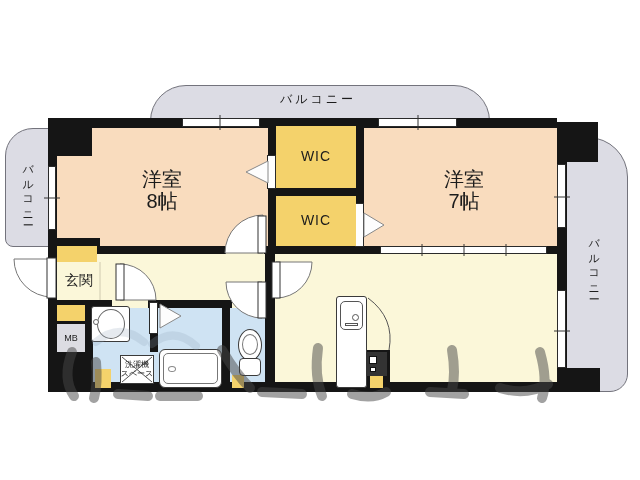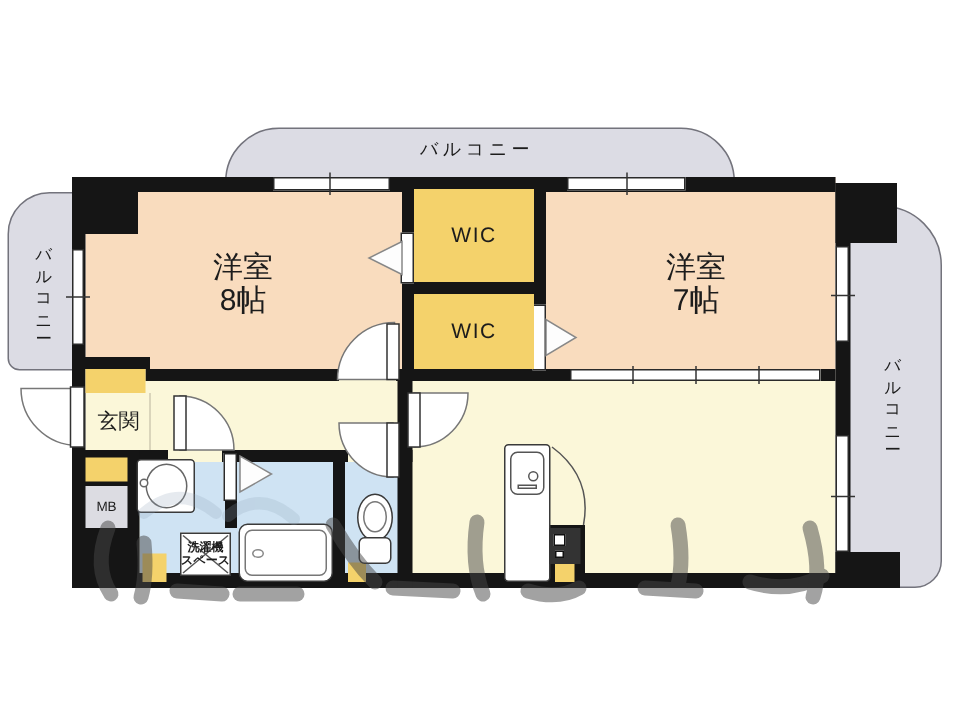--- a/index.html
+++ b/index.html
@@ -144,21 +144,21 @@
     <span>8帖</span>
   </div>
   <div class="lbl" style="left:464px;top:190px;font-size:20px;">
     <span>洋室</span><br>
     <span>7帖</span>
   </div>
   <div class="lbl" style="left:316px;top:157px;font-size:14px;letter-spacing:1px;">WIC</div>
   <div class="lbl" style="left:316px;top:221px;font-size:14px;letter-spacing:1px;">WIC</div>
   <div class="lbl" style="left:79px;top:281px;font-size:14px;">玄関</div>
   <div class="lbl" style="left:71px;top:338px;font-size:9px;">MB</div>
-  <div class="lbl" style="left:137px;top:370px;font-size:8px;font-weight:bold;">
+  <div class="lbl" style="left:137px;top:370px;font-size:8px;">
     <span>洗濯機</span><br>
     <span>スペース</span>
   </div>
 
   <svg class="wmark" width="640" height="480" viewBox="0 0 640 480">
     <g stroke="#8fa3b8" stroke-width="8" stroke-linecap="round" fill="none" opacity="0.22">
       <path d="M96,342 q24,-20 48,0"></path>
       <path d="M152,344 q22,-18 44,2"></path>
     </g>
     <g stroke="#474747" stroke-width="10" stroke-linecap="round" fill="none" opacity="0.5">

